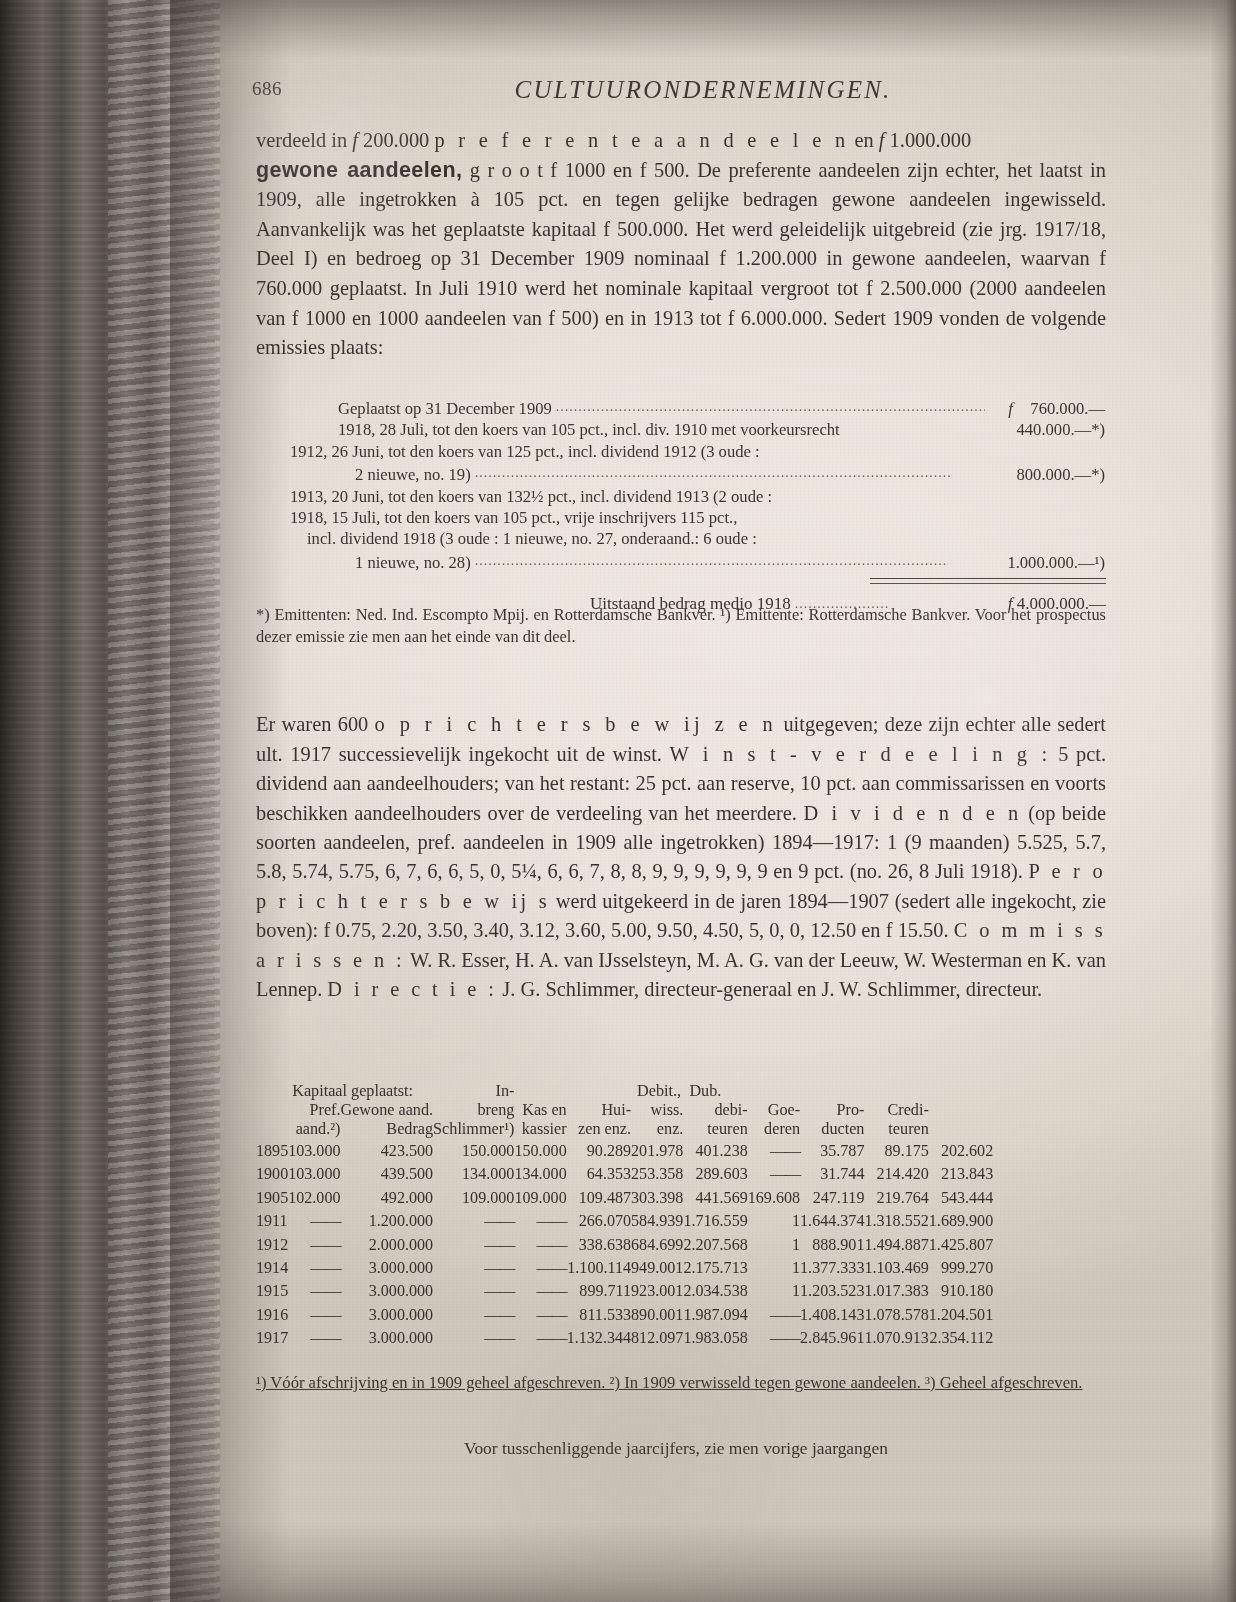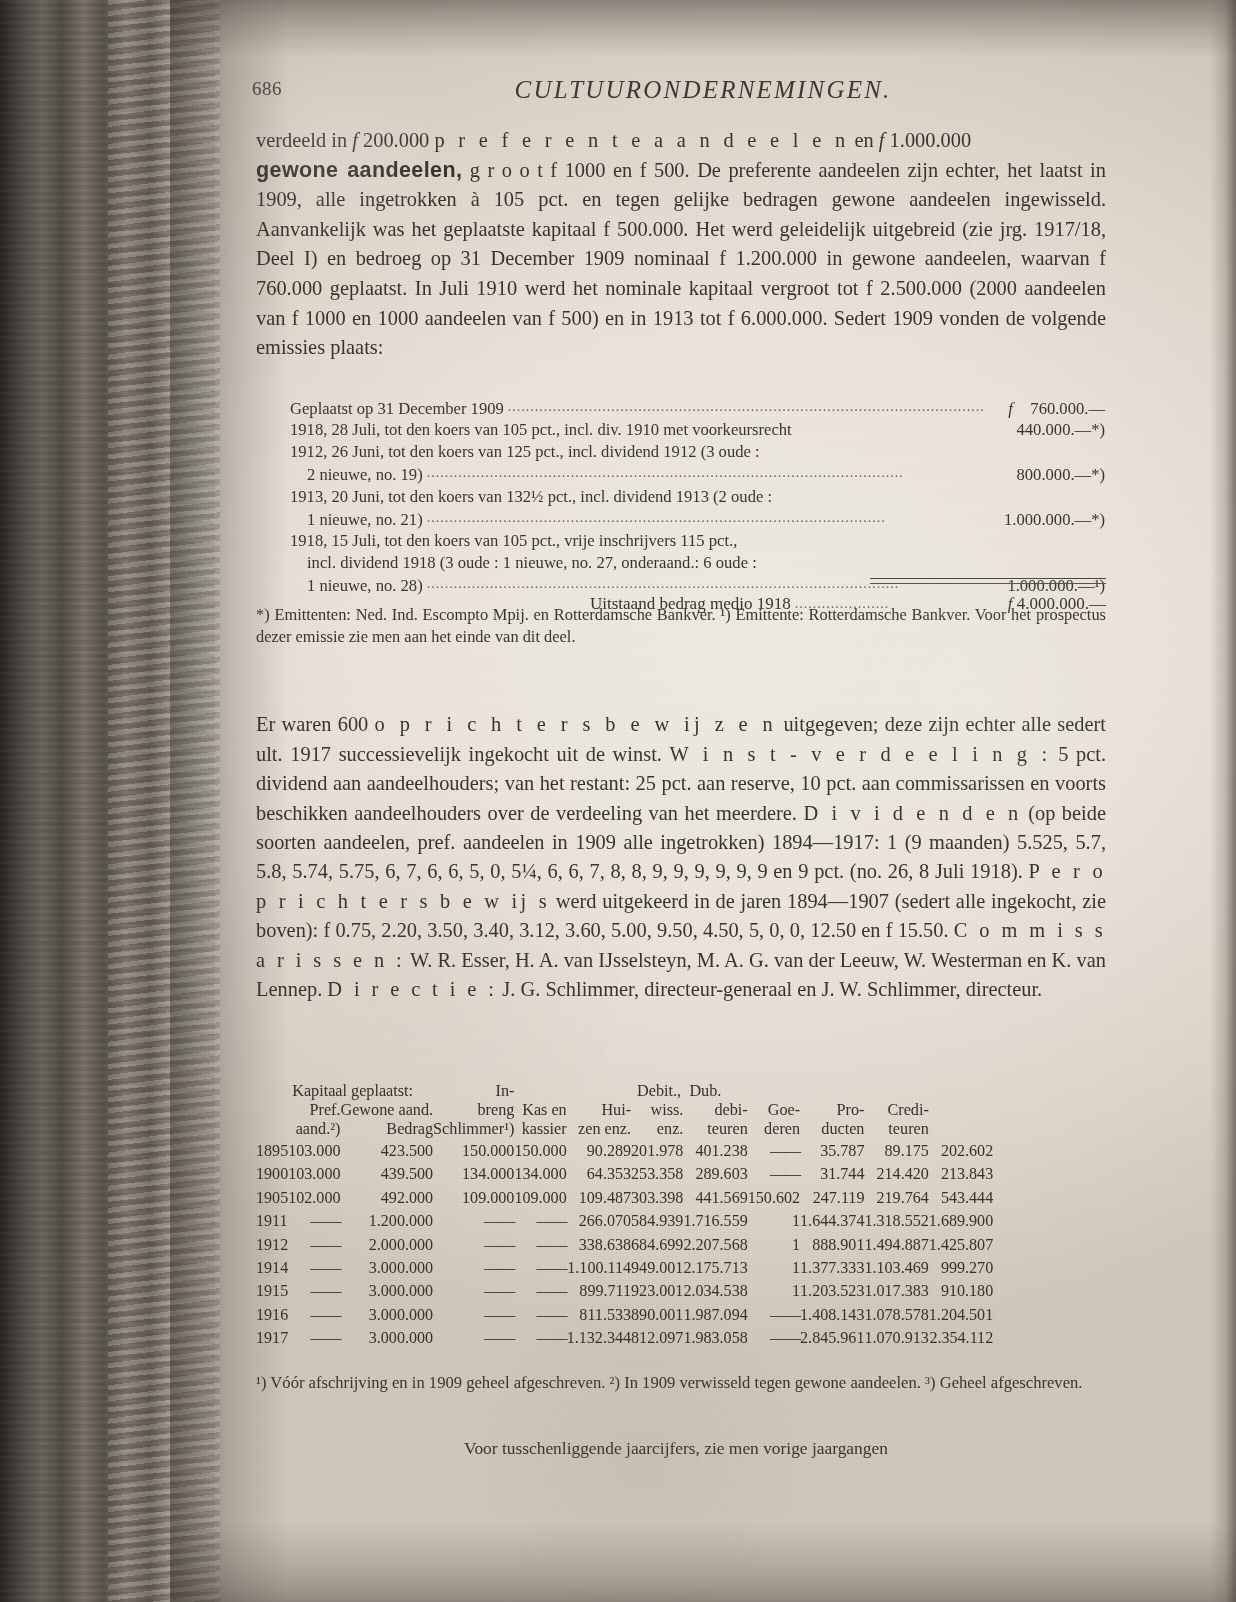--- a/index.html
+++ b/index.html
@@ -69,21 +69,21 @@
   .body{position:absolute;left:86px;top:126px;width:850px;
      font-size:20.4px;line-height:29.6px;text-align:justify;color:#3c3731;}
   .body p{margin:0;}
   .sp{letter-spacing:4.3px;}
   .spb{letter-spacing:3.4px;}
   b.gew{font-weight:bold;font-family:"Liberation Sans",sans-serif;font-size:21.5px;letter-spacing:.4px;}
   .f{font-style:italic;}
 
   
   .emiss{position:absolute;left:120px;top:396px;width:815px;font-size:16.6px;line-height:21.4px;color:#3d3831;}
-  .erow{position:relative;display:flex;align-items:flex-end;}
+  .erow{position:relative;display:flex;align-items:flex-end;margin-left:48px;}
   .etxt{white-space:nowrap;}
   .edots{flex:1;overflow:hidden;white-space:nowrap;color:#6e675e;font-size:14px;letter-spacing:1px;
          padding:0 4px 2px 4px;}
   .eamt{white-space:nowrap;text-align:right;min-width:120px;}
   .ecur{display:inline-block;width:22px;font-style:italic;text-align:left;}
   .indent{padding-left:17px;font-family:Liberation Serif, serif;}
 
   .ruleline{position:absolute;left:700px;top:578px;width:236px;border-top:1.4px solid #4d4840;}
   .ruleline2{position:absolute;left:700px;top:583px;width:236px;border-top:1.1px solid #5a554d;}
   .totalrow{position:absolute;left:420px;top:594px;width:516px;font-size:17px;display:flex;align-items:flex-end;}
@@ -99,21 +99,21 @@
   table.fin{border-collapse:collapse;font-size:15.4px;}
   table.fin td,table.fin th{padding:0;font-weight:normal;white-space:nowrap;}
   .hdr1 td{font-size:16.2px;padding-bottom:1px;}
   .hdr2 td{font-size:16.2px;padding-bottom:1px;}
   .hdr3 td{font-size:16.2px;padding-bottom:3px;margin-left:35px;}
   tbody.fin-body td{font-size:16.1px;line-height:23.4px;}
   .num{text-align:right;padding-left:9px;}
   .yr{text-align:left;font-size:15.6px;padding-right:6px;}
   .dash{letter-spacing:-1px;}
   .tfoot{position:absolute;left:86px;top:1372px;width:860px;font-size:16.6px;line-height:22px;
-     text-align:justify;color:#3d3831;}
+     text-align:justify;color:#3d3831;text-decoration:underline;}
   .closing{position:absolute;left:76px;top:1438px;width:860px;text-align:center;font-size:17.4px;color:#3d3831;}
 
   
   #content,#pagesheet{transform-origin:50% 50%;}
   .fade-l{position:absolute;left:170px;top:0;width:120px;height:1602px;pointer-events:none;
     background:linear-gradient(90deg, rgba(45,40,34,.38), rgba(45,40,34,0));}
 </style>
 </head>
 <body>
 
@@ -155,25 +155,20 @@
       </div>
 
       <div>1912,  26  Juni,  tot  den  koers  van  125  pct.,  incl.  dividend  1912  (3  oude  :</div>
       <div class="erow">
         <span class="etxt indent">2  nieuwe,  no.  19)</span>
         <span class="edots">..........................................................................................................</span>
         <span class="eamt"><span class="ecur"></span><span>800.000.—*)</span></span>
       </div>
 
       <div>1913,  20  Juni,  tot  den  koers  van  132½ pct.,  incl.  dividend  1913  (2  oude  :</div>
-      <div class="erow">
-        <span class="etxt indent">1  nieuwe,   no.  21)</span>
-        <span class="edots">......................................................................................................</span>
-        <span class="eamt"><span class="ecur"></span><span>1.000.000.—*)</span></span>
-      </div>
 
       <div>1918,  15  Juli,  tot  den  koers  van  105  pct.,  vrije  inschrijvers  115  pct.,</div>
       <div class="indent">incl.  dividend  1918  (3  oude  :  1  nieuwe,  no.  27,  onderaand.:  6  oude  :</div>
       <div class="erow">
         <span class="etxt indent">1  nieuwe,  no.  28)</span>
         <span class="edots">.........................................................................................................</span>
         <span class="eamt"><span class="ecur"></span><span>1.000.000.—¹)</span></span>
       </div>
     </div>
 
@@ -267,21 +262,21 @@
             </tr>
             <tr>
               <td class="yr">1905</td>
               <td class="num">102.000</td>
               <td class="num">492.000</td>
               <td class="num">109.000</td>
               <td class="num">109.000</td>
               <td class="num">109.487</td>
               <td class="num">303.398</td>
               <td class="num">441.569</td>
-              <td class="num">150.602</td>
+              <td class="num">169.608</td>
               <td class="num">247.119</td>
               <td class="num">219.764</td>
               <td class="num">543.444</td>
             </tr>
             <tr>
               <td class="yr">1911</td>
               <td class="num dash">——</td>
               <td class="num">1.200.000</td>
               <td class="num dash">——</td>
               <td class="num dash">——</td>

